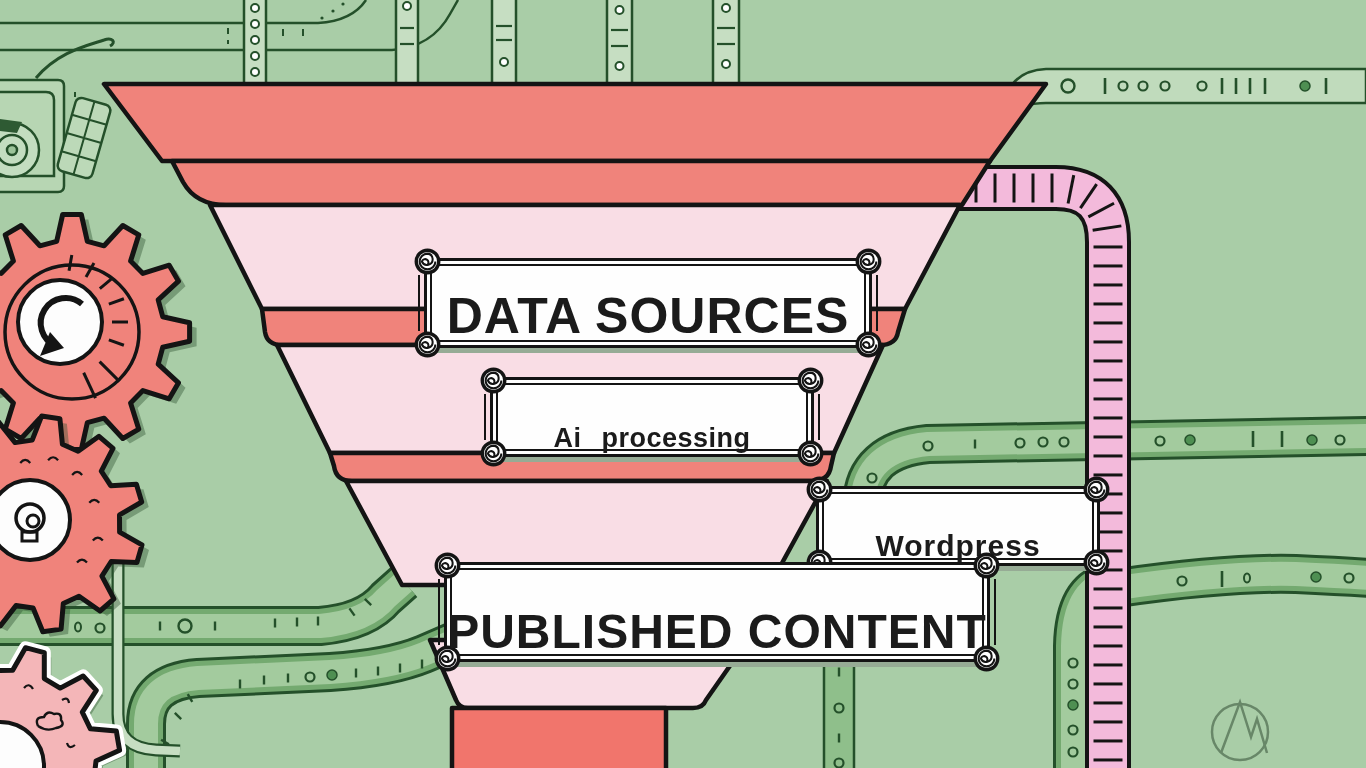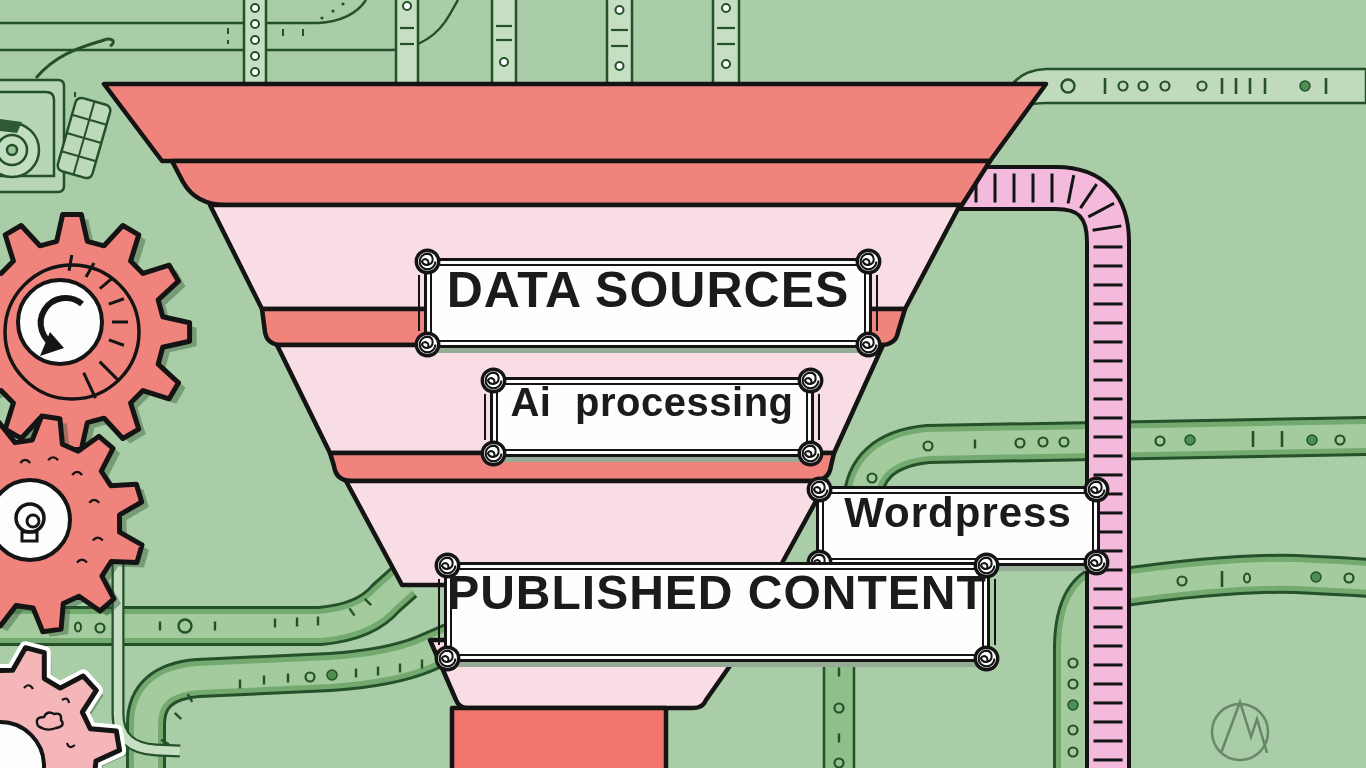--- a/index.html
+++ b/index.html
@@ -1,29 +1,29 @@
 <!DOCTYPE html>
 <html><head>
 <meta charset="utf-8">
 <style>
   html,body{margin:0;padding:0;background:#777;}
   #stage{position:relative;width:1366px;height:768px;overflow:hidden;background:var(--bg,#a9cda7);
          font-family:"Liberation Sans",sans-serif;}
   #scene{position:absolute;left:0;top:0;}
   .sign{position:absolute;background:var(--signbg,#fefefe);border:3.5px solid var(--ink,#141414);
-        border-radius:7px;display:flex;align-items:flex-start;justify-content:center;
+        border-radius:7px;display:flex;align-items:flex-end;justify-content:center;
         box-shadow:0 6px 0 -1px var(--signshadow,#96ab95);}
   .sign::before{content:"";position:absolute;inset:3px;border:2px solid var(--ink,#141414);border-radius:6px;}
   .sign .txt{position:relative;color:#1b1b1b;font-weight:600;letter-spacing:1px;white-space:nowrap;}
   #sign-ds{left:424px;top:258px;width:442px;height:84px}
   #sign-ds .txt{font-size:50px}
   #sign-ai{left:490px;top:377px;width:318px;height:74px}
-  #sign-ai .txt{font-size:40px;word-spacing:12px;letter-spacing:.5px}
+  #sign-ai .txt{font-size:27px;word-spacing:12px;letter-spacing:.5px}
   #sign-wp{left:816px;top:486px;width:278px;height:74px}
-  #sign-wp .txt{font-size:42px}
+  #sign-wp .txt{font-size:30px}
   #sign-pc{left:444px;top:562px;width:540px;height:94px}
   #sign-pc .txt{font-size:48px}
   .screw{position:absolute;width:27px;height:27px}
   .screw.tl{left:-13px;top:-13px}.screw.tr{right:-13px;top:-13px}
   .screw.bl{left:-13px;bottom:-13px}.screw.br{right:-13px;bottom:-13px}
   .bracket{position:absolute;top:14px;bottom:14px;width:5px;
            border-left:2.5px solid var(--ink,#141414);border-right:2.5px solid var(--ink,#141414);}
   .bracket.l{left:-9px}.bracket.r{right:-9px}
 </style>
 </head>

